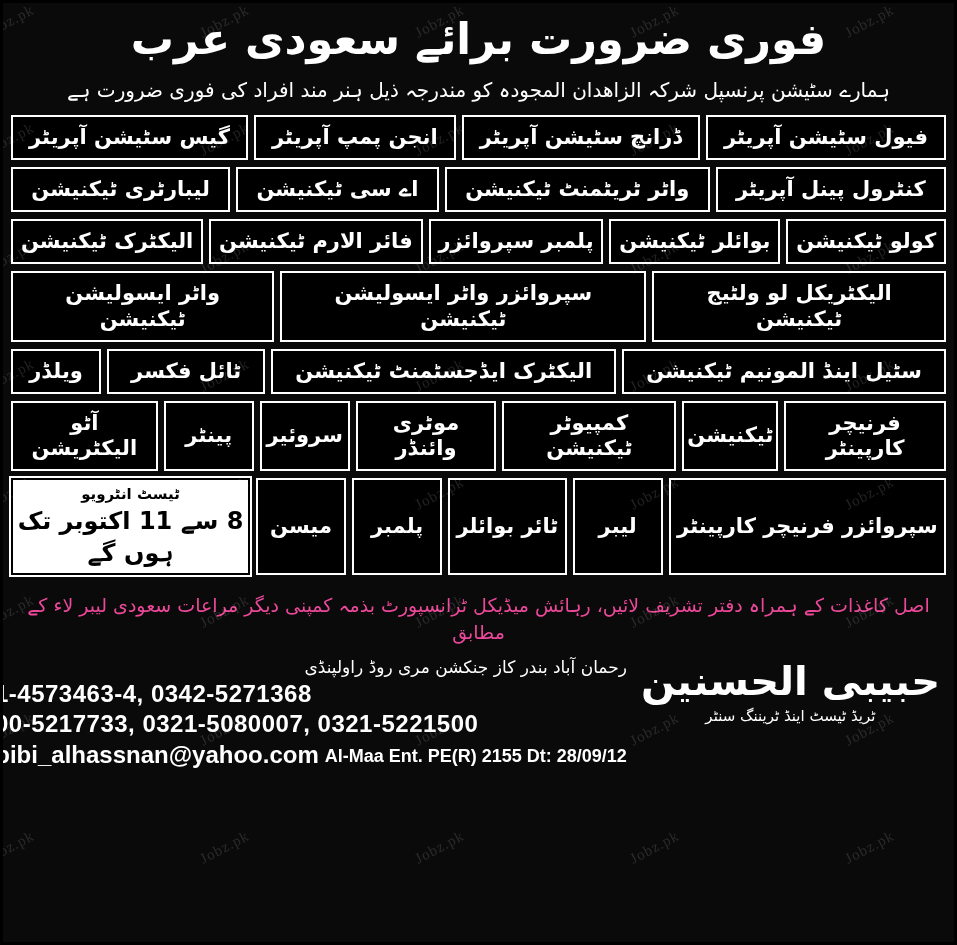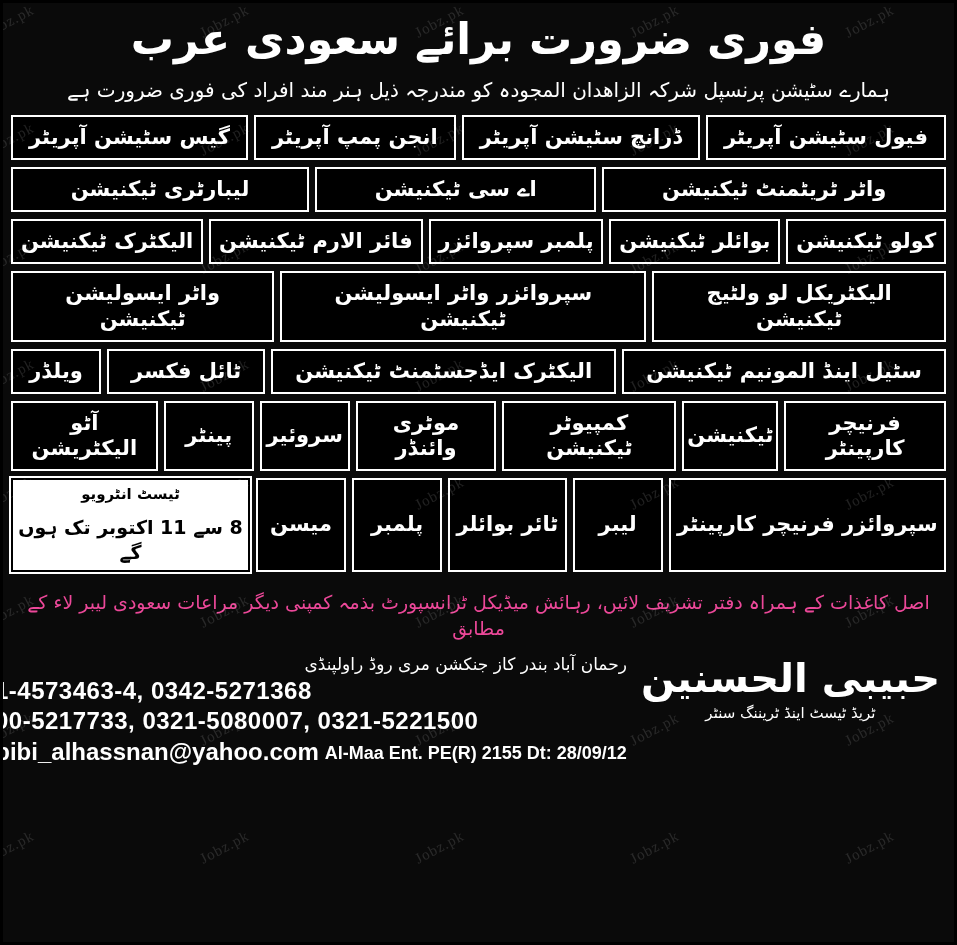--- a/index.html
+++ b/index.html
@@ -87,21 +87,21 @@
     font-weight:bold;
     direction:rtl;
     text-align:center;
     padding:4px 0;
     flex:0 0 235px;
     display:flex;
     flex-direction:column;
     justify-content:center;
     line-height:1.35;
   }
-  .interview .big{font-size:19px;margin-top:10px;}
+  .interview .big{font-size:24px;}
   .note{
     text-align:center;
     color:#ec4899;
     direction:rtl;
     font-size:19px;
     padding:10px 18px 12px;
     line-height:1.4;
   }
   .footer{
     display:flex;
@@ -216,20 +216,21 @@
   <div class="subline">ہمارے سٹیشن پرنسپل شرکہ الزاھدان المجودہ کو مندرجہ ذیل ہنر مند افراد کی فوری ضرورت ہے</div>
 
   <div class="rows" id="rows">
       <div class="row">
         <div class="cell">فیول سٹیشن آپریٹر</div>
         <div class="cell">ڈرانچ سٹیشن آپریٹر</div>
         <div class="cell">انجن پمپ آپریٹر</div>
         <div class="cell">گیس سٹیشن آپریٹر</div>
       </div>
       <div class="row">
+        <div class="cell">کنٹرول پینل آپریٹر</div>
         <div class="cell">واٹر ٹریٹمنٹ ٹیکنیشن</div>
         <div class="cell">اے سی ٹیکنیشن</div>
         <div class="cell">لیبارٹری ٹیکنیشن</div>
       </div>
       <div class="row">
         <div class="cell">کولو ٹیکنیشن</div>
         <div class="cell">بوائلر ٹیکنیشن</div>
         <div class="cell">پلمبر سپروائزر</div>
         <div class="cell">فائر الارم ٹیکنیشن</div>
         <div class="cell">الیکٹرک ٹیکنیشن</div>

